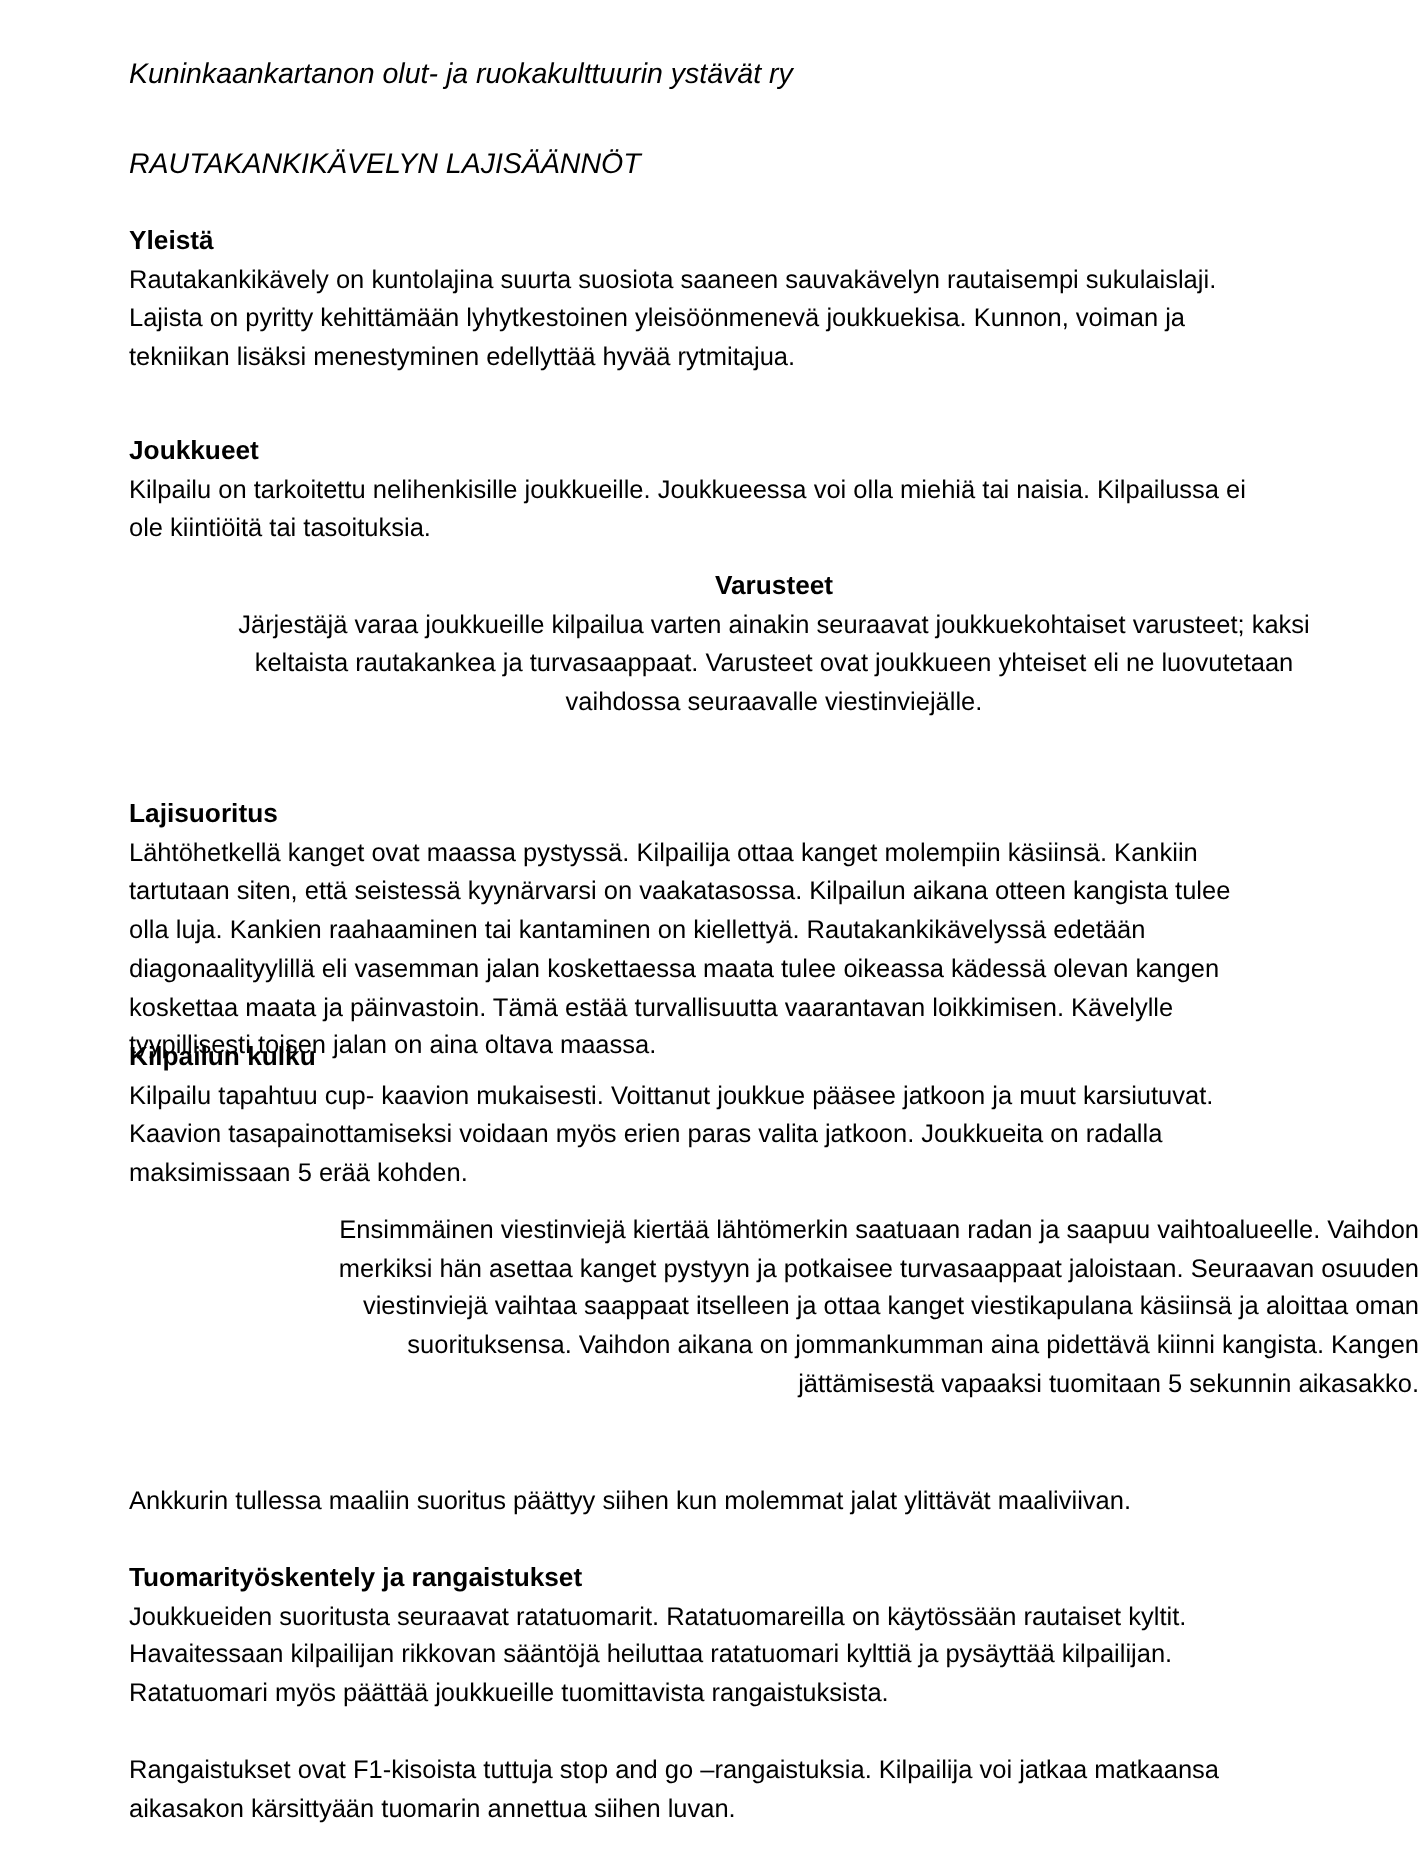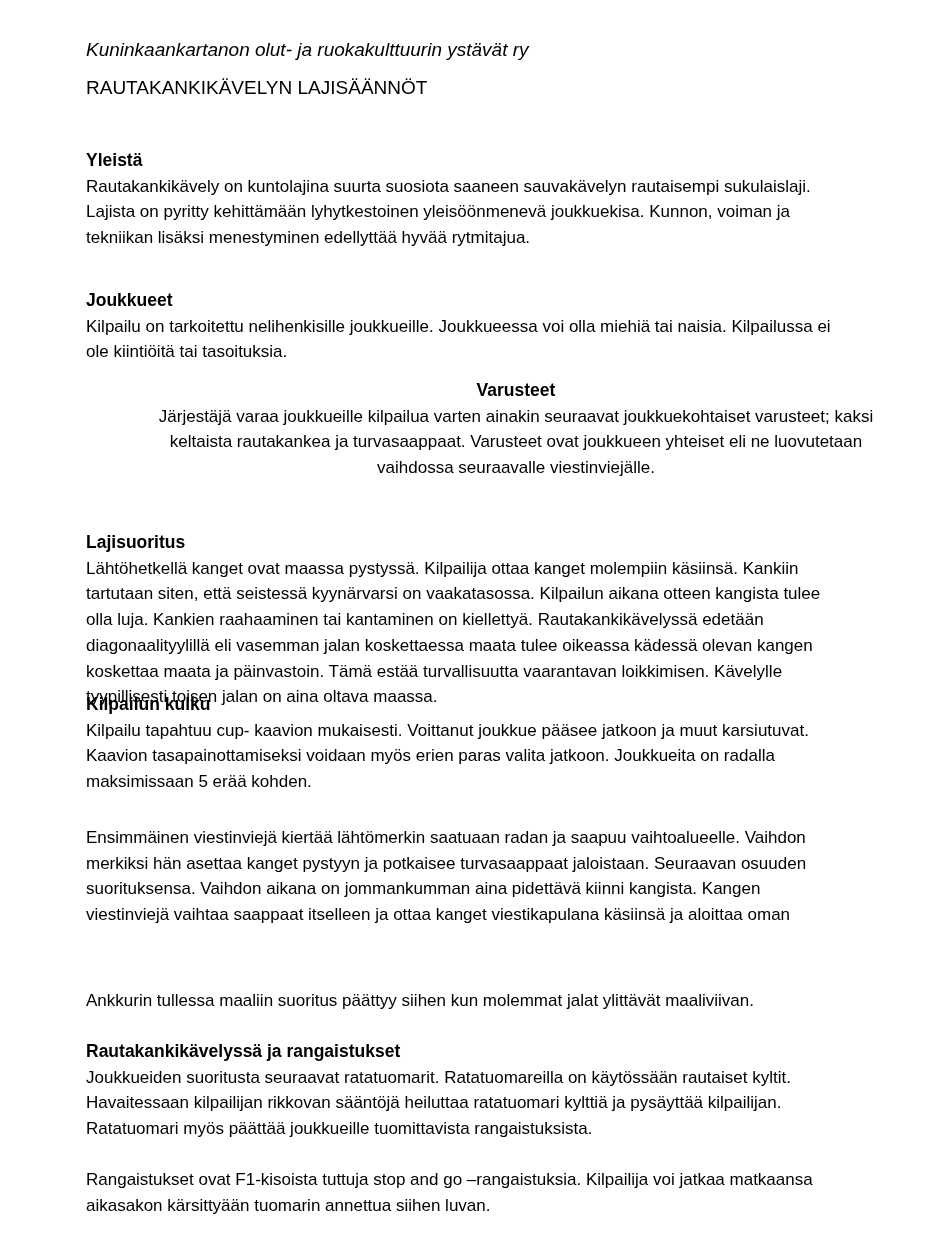--- a/index.html
+++ b/index.html
@@ -2,21 +2,21 @@
 <html><head>
 <meta charset="utf-8">
 <style>
   html, body { margin: 0; padding: 0; background: #ffffff; }
   body {
     width: 948px; height: 1238px; overflow: hidden; position: relative;
     font-family: "Liberation Sans", sans-serif; color: #000000;
   }
   .page { position: absolute; left: 86px; top: 0; width: 860px; }
   .org { position: absolute; top: 38px; font-size: 19px; line-height: 24px; white-space: nowrap; font-style: italic; }
-  .doc-title { position: absolute; top: 76px; font-size: 19px; line-height: 24px; white-space: nowrap; }
+  .doc-title { position: absolute; top: 98px; font-size: 19px; line-height: 24px; white-space: nowrap; font-style: italic; }
   .section { position: absolute; left: 0; width: 860px; margin-top: 16px; }
   .heading { font-weight: bold; font-size: 17.5px; line-height: 25.7px; white-space: nowrap; }
   .line { font-size: 17px; line-height: 25.7px; white-space: nowrap; display: block; }
 </style>
 </head>
 <body>
 
 <div class="page">
   <div class="org">Kuninkaankartanon olut- ja ruokakulttuurin ystävät ry</div>
   <div class="doc-title">RAUTAKANKIKÄVELYN LAJISÄÄNNÖT</div>
@@ -50,32 +50,33 @@
     <span class="line">koskettaa maata ja päinvastoin. Tämä estää turvallisuutta vaarantavan loikkimisen. Kävelylle</span>
     <span class="line">tyypillisesti toisen jalan on aina oltava maassa.</span>
   </div>
 
   <div class="section" style="top:676px;">
     <div class="heading">Kilpailun kulku</div>
     <span class="line">Kilpailu tapahtuu cup- kaavion mukaisesti. Voittanut joukkue pääsee jatkoon ja muut karsiutuvat.</span>
     <span class="line">Kaavion tasapainottamiseksi voidaan myös erien paras valita jatkoon. Joukkueita on radalla</span>
     <span class="line">maksimissaan 5 erää kohden.</span>
   </div>
-  <div class="section" style="top:809px;">
+  <div class="section" style="top:791px;text-align:right;">
     <span class="line">Ensimmäinen viestinviejä kiertää lähtömerkin saatuaan radan ja saapuu vaihtoalueelle. Vaihdon</span>
     <span class="line">merkiksi hän asettaa kanget pystyyn ja potkaisee turvasaappaat jaloistaan. Seuraavan osuuden</span>
+    <span class="line">viestinviejä vaihtaa saappaat itselleen ja ottaa kanget viestikapulana käsiinsä ja aloittaa oman</span>
     <span class="line">suorituksensa. Vaihdon aikana on jommankumman aina pidettävä kiinni kangista. Kangen</span>
-    <span class="line">viestinviejä vaihtaa saappaat itselleen ja ottaa kanget viestikapulana käsiinsä ja aloittaa oman</span>
+    <span class="line">jättämisestä vapaaksi tuomitaan 5 sekunnin aikasakko.</span>
   </div>
   <div class="section" style="top:972px;">
     <span class="line">Ankkurin tullessa maaliin suoritus päättyy siihen kun molemmat jalat ylittävät maaliviivan.</span>
   </div>
 
   <div class="section" style="top:1023px;">
-    <div class="heading">Rautakankikävelyssä ja rangaistukset</div>
+    <div class="heading">Tuomarityöskentely ja rangaistukset</div>
     <span class="line">Joukkueiden suoritusta seuraavat ratatuomarit. Ratatuomareilla on käytössään rautaiset kyltit.</span>
     <span class="line">Havaitessaan kilpailijan rikkovan sääntöjä heiluttaa ratatuomari kylttiä ja pysäyttää kilpailijan.</span>
     <span class="line">Ratatuomari myös päättää joukkueille tuomittavista rangaistuksista.</span>
   </div>
   <div class="section" style="top:1151px;">
     <span class="line">Rangaistukset ovat F1-kisoista tuttuja stop and go –rangaistuksia. Kilpailija voi jatkaa matkaansa</span>
     <span class="line">aikasakon kärsittyään tuomarin annettua siihen luvan.</span>
   </div>
 </div>
 

